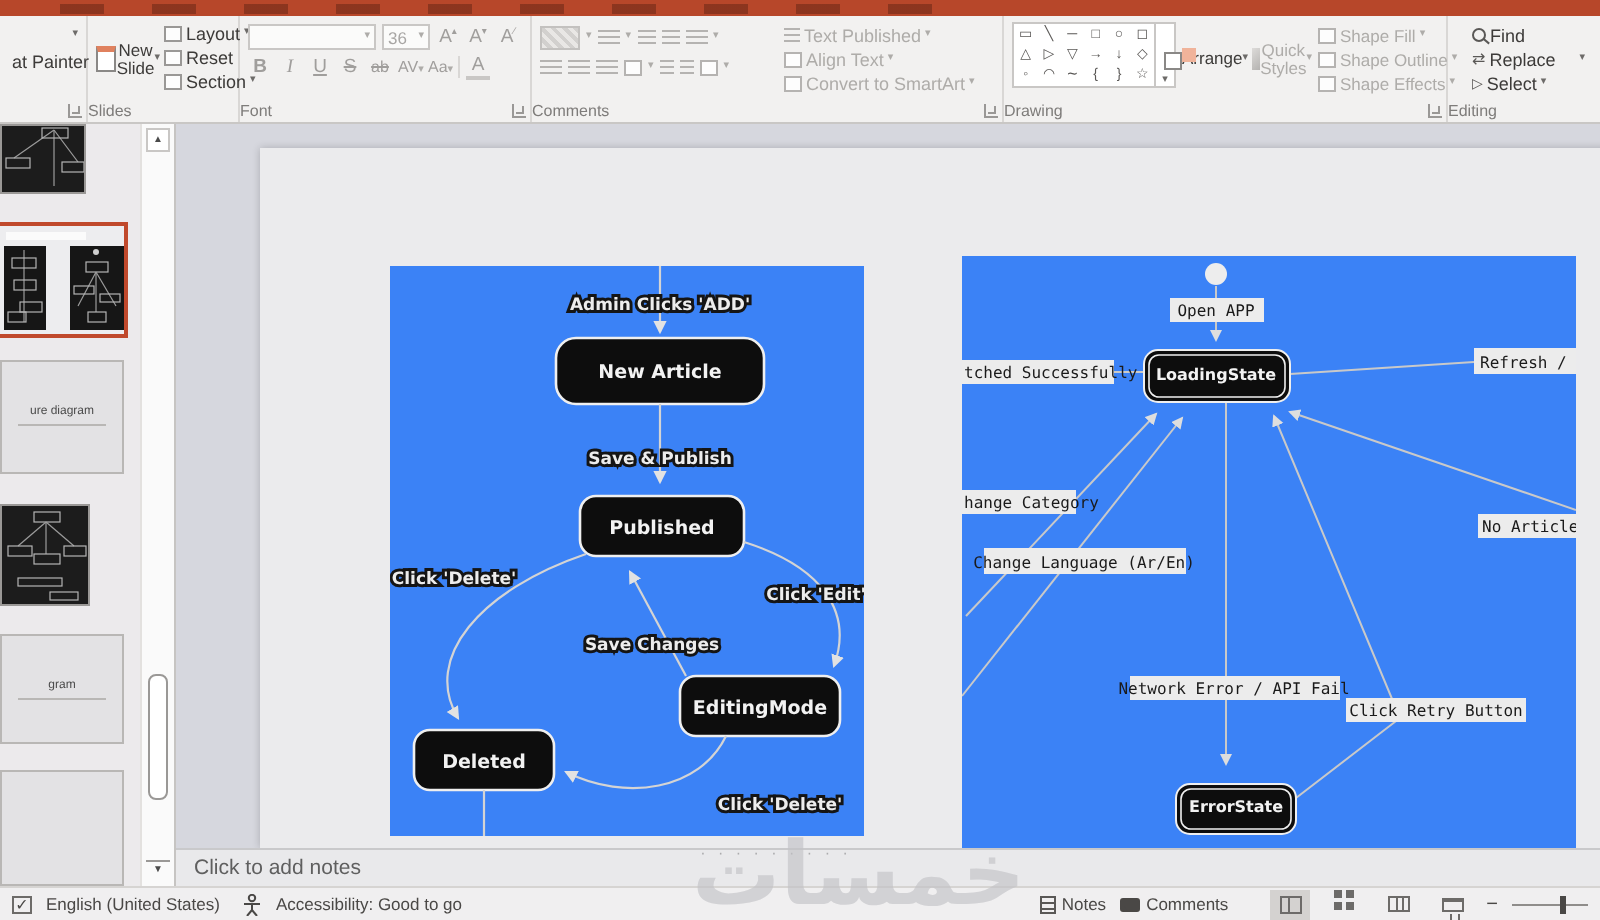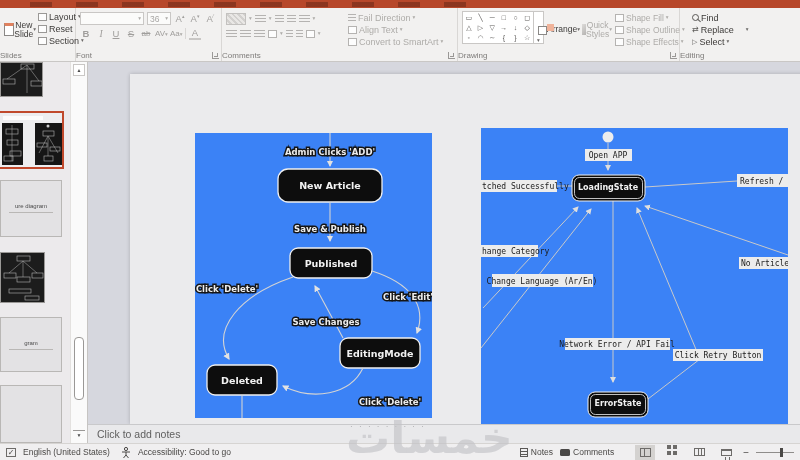--- a/index.html
+++ b/index.html
@@ -101,20 +101,30 @@
 
   .watermark{position:absolute;left:346px;top:412px;font-size:44px;font-weight:bold;color:#c3c3c7;opacity:.65;z-index:40;pointer-events:none;font-family:"DejaVu Sans",sans-serif}
 </style>
 </head>
 <body>
 
 <div class="titlebar"></div>
 
 <div class="ribbon">
 
+  <div class="grp" style="width:44px">
+    <div style="height:14px;display:flex;justify-content:flex-end;align-items:center">
+      <span class="caret">▾</span>
+    </div>
+    <div class="rbtn">
+      <span class="ic-brush"></span>
+      <span>at Painter</span>
+    </div>
+    <span class="launcher"></span>
+  </div>
 
   <div class="grp" style="width:76px;display:flex;gap:2px">
     <div class="bigbtn" style="width:32px">
       <span class="ic-newslide"></span>
       <span style="width:26px">New Slide</span>
       <span class="caret">▾</span>
     </div>
     <div style="display:flex;flex-direction:column;justify-content:flex-start;gap:1px">
       <div class="rbtn">
         <span class="ic-sq"></span>
@@ -182,21 +192,21 @@
           <span class="caret dis">▾</span>
         <span class="ic-lines dis2" style="width:7px"></span>
         <span class="ic-lines dis2" style="width:7px"></span>
         <span class="ic-sq" style="border-color:#b5b3b1"></span>
           <span class="caret dis">▾</span>
       </div>
     </div>
     <div style="display:flex;flex-direction:column;gap:1px;padding-top:1px">
       <div class="rbtn dis">
         <span class="ic-lines dis2" style="width:8px"></span>
-        <span>Fail Direction</span>
+        <span>Text Published</span>
           <span class="caret">▾</span>
       </div>
       <div class="rbtn dis">
         <span class="ic-sq" style="border-color:#b5b3b1"></span>
         <span>Align Text</span>
           <span class="caret">▾</span>
       </div>
       <div class="rbtn dis">
         <span class="ic-sq" style="border-color:#b5b3b1"></span>
         <span>Convert to SmartArt</span>

